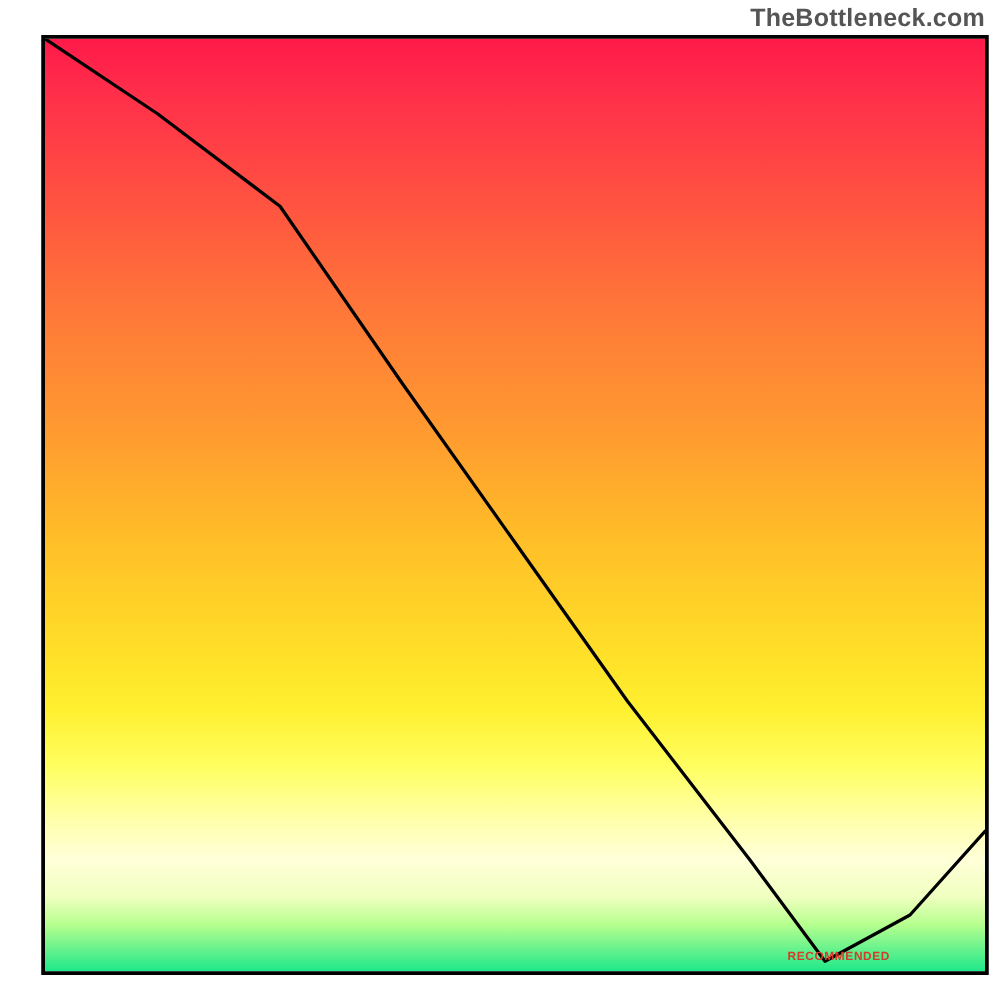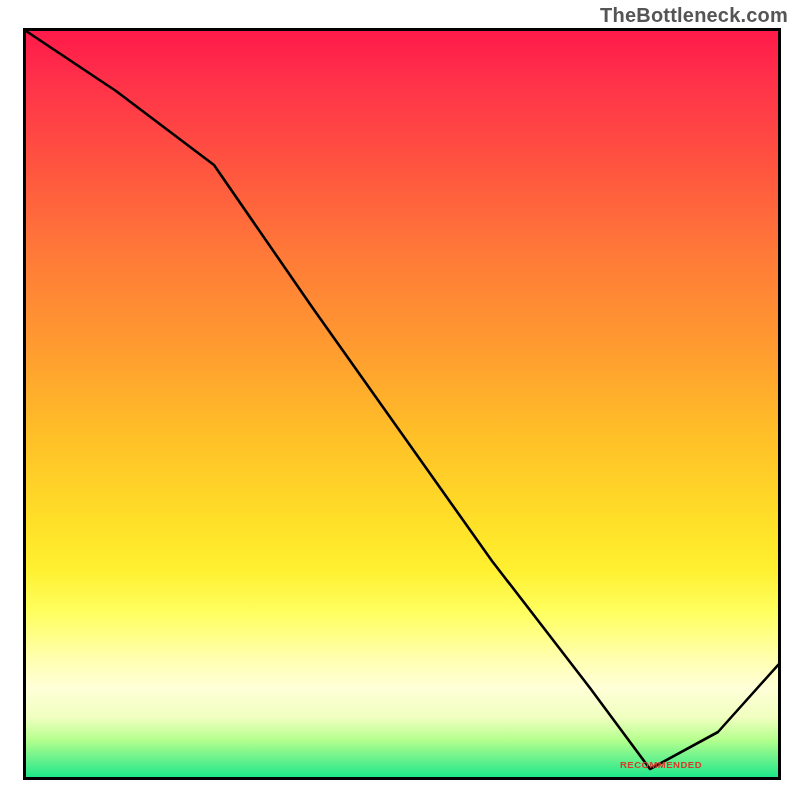--- a/index.html
+++ b/index.html
@@ -19,21 +19,21 @@
     position: absolute;
     top: 4px;
     right: 12px;
     font-size: 20px;
     font-weight: 600;
     color: #555555;
     letter-spacing: 0.2px;
   }
   .plot-area {
     position: absolute;
-    left: 23px;
+    left: 33px;
     top: 28px;
     width: 758px;
     height: 752px;
     box-sizing: border-box;
     border: 3px solid #000;
     background: linear-gradient(
       to bottom,
       #ff1a4a 0%,
       #ff2f4a 6%,
       #ff5440 18%,

